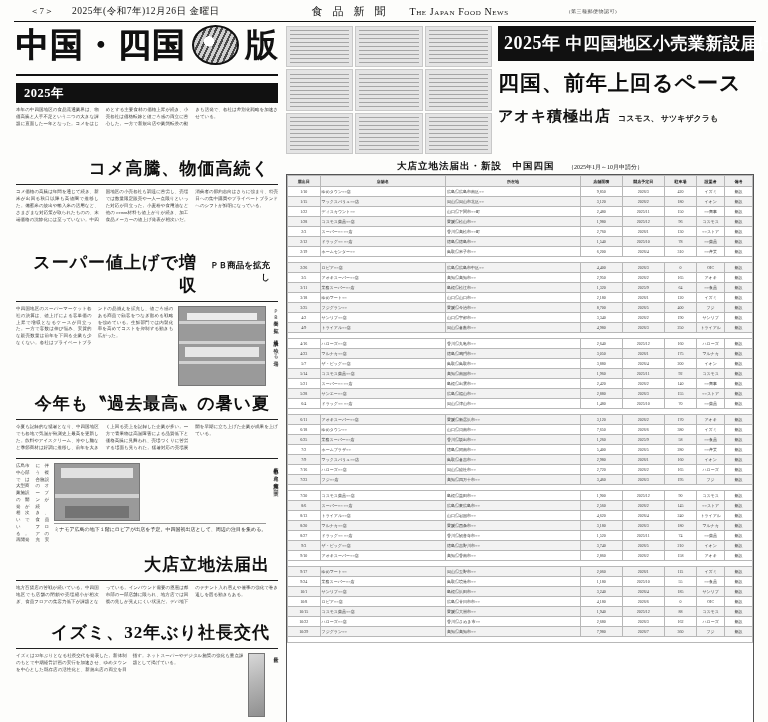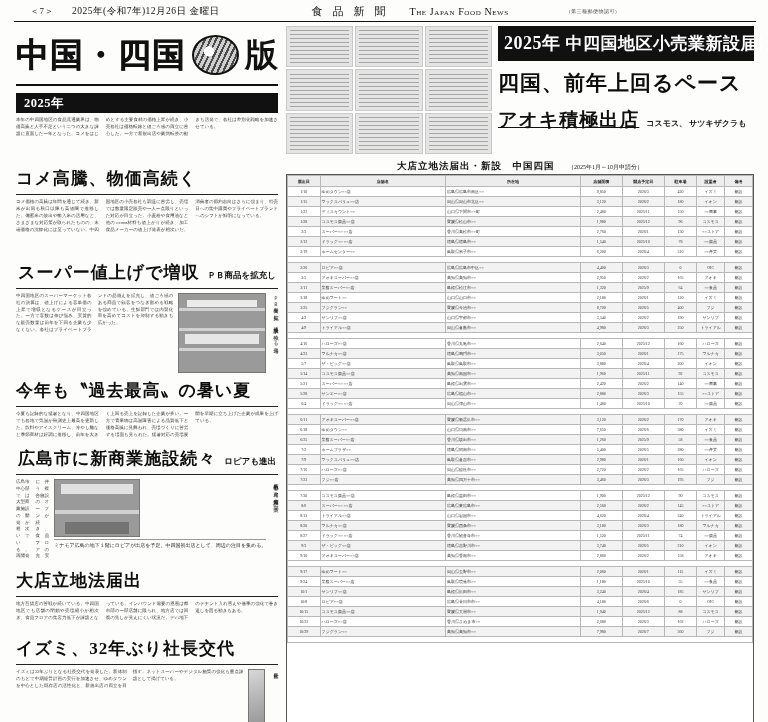--- a/index.html
+++ b/index.html
@@ -64,21 +64,21 @@
     position: absolute;
     left: 14px; top: 21px;
     width: 742px;
     height: 1px;
     background: #111;
   }
 
   
   .left-col {
     position: absolute;
-    left: 16px; top: 26px;
+    left: 16px; top: 16px;
     width: 262px;
     height: 692px;
   }
   .logo-band {
     position: relative;
     height: 58px;
     border-bottom: 2px solid #111;
     display: flex;
     align-items: center;
   }
@@ -131,25 +131,25 @@
     text-align: justify;
     column-count: 3;
     column-gap: 7px;
     height: 44px;
     overflow: hidden;
   }
   .body-block.tall { height: 56px; }
   .body-block.short { height: 30px; }
 
   .hl {
-    text-align: left;
+    text-align: right;
     font-weight: bold;
     font-size: 17px;
     letter-spacing: 1px;
-    margin: 6px 0 3px;
+    margin: 6px 8px 3px;
     color: #0e0e0e;
   }
   .hl.with-sub { display: flex; align-items: baseline; justify-content: center; }
   .hl .sub {
     font-size: 8.5px;
     font-weight: bold;
     letter-spacing: 0;
     margin-left: 8px;
   }
   .hr-thin {
@@ -271,24 +271,23 @@
     letter-spacing: 1px;
     color: #0d0d0d;
   }
   .promo-h2 {
     margin-top: 10px;
     display: flex;
     align-items: baseline;
     gap: 7px;
   }
   .promo-h2 .main {
-    font-size: 19px;
+    font-size: 15px;
     font-weight: bold;
     letter-spacing: 1px;
-    text-decoration: underline;
   }
   .promo-h2 .side {
     font-size: 8px;
     line-height: 1.25;
     font-weight: bold;
   }
 
   
   .table-title {
     position: absolute;
@@ -398,24 +397,20 @@
         <div class="shelf" style="top:6px;height:7px;left:8px;right:8px;background:rgba(255,255,255,.8);"></div>
         <div class="shelf" style="top:40px;height:10px;left:6px;right:6px;background:rgba(255,255,255,.75);"></div>
       </div>
       <div class="cap-vert">ＰＢ商品を拡充し、価格訴求を強める売場</div>
     </div>
 
     <div class="hl">今年も〝過去最高〟の暑い夏</div>
     <hr class="hr-thin">
     <div class="body-block short">今夏も記録的な猛暑となり、中四国地区でも各地で気温が観測史上最高を更新した。飲料やアイスクリーム、冷やし麺など季節商材は好調に推移し、前年を大きく上回る売上を記録した企業が多い。一方で青果物は高温障害による品質低下と価格高騰に見舞われ、売場づくりに苦労する場面も見られた。猛暑対応の売場展開を早期に立ち上げた企業が成果を上げている。</div>
 
-    <div class="hl with-sub">
-      <span>広島市に新商業施設続々</span>
-      <span class="sub">ロピアも進出</span>
-    </div>
     <hr class="hr-thin">
     <div class="with-photo">
       <div class="txt" style="height:84px;">広島市中心部では大型商業施設の開発が相次いでいる。再開発に伴う複合施設のオープンが続き、食品フロアの充実が集客の鍵となっている。首都圏を地盤とするロピアが中四国地区に進出するなど、域外資本の参入も活発化した。既存の地場スーパーは品揃えやサービスの独自性を打ち出し、対抗策を講じている。</div>
       <div style="flex:0 0 auto;">
         <div class="photo" style="width:84px;height:56px;">
           <div class="shelf" style="top:4px;height:10px;left:6px;right:6px;background:rgba(255,255,255,.7);"></div>
           <div class="shelf" style="top:30px;height:4px;"></div>
           <div class="shelf" style="top:42px;height:12px;left:10px;right:10px;background:rgba(60,60,60,.4);"></div>
         </div>
         <div class="cap-box">ミナモア広島の地下１階にロピアが出店を予定。中四国初出店として、周辺の注目を集める。</div>

